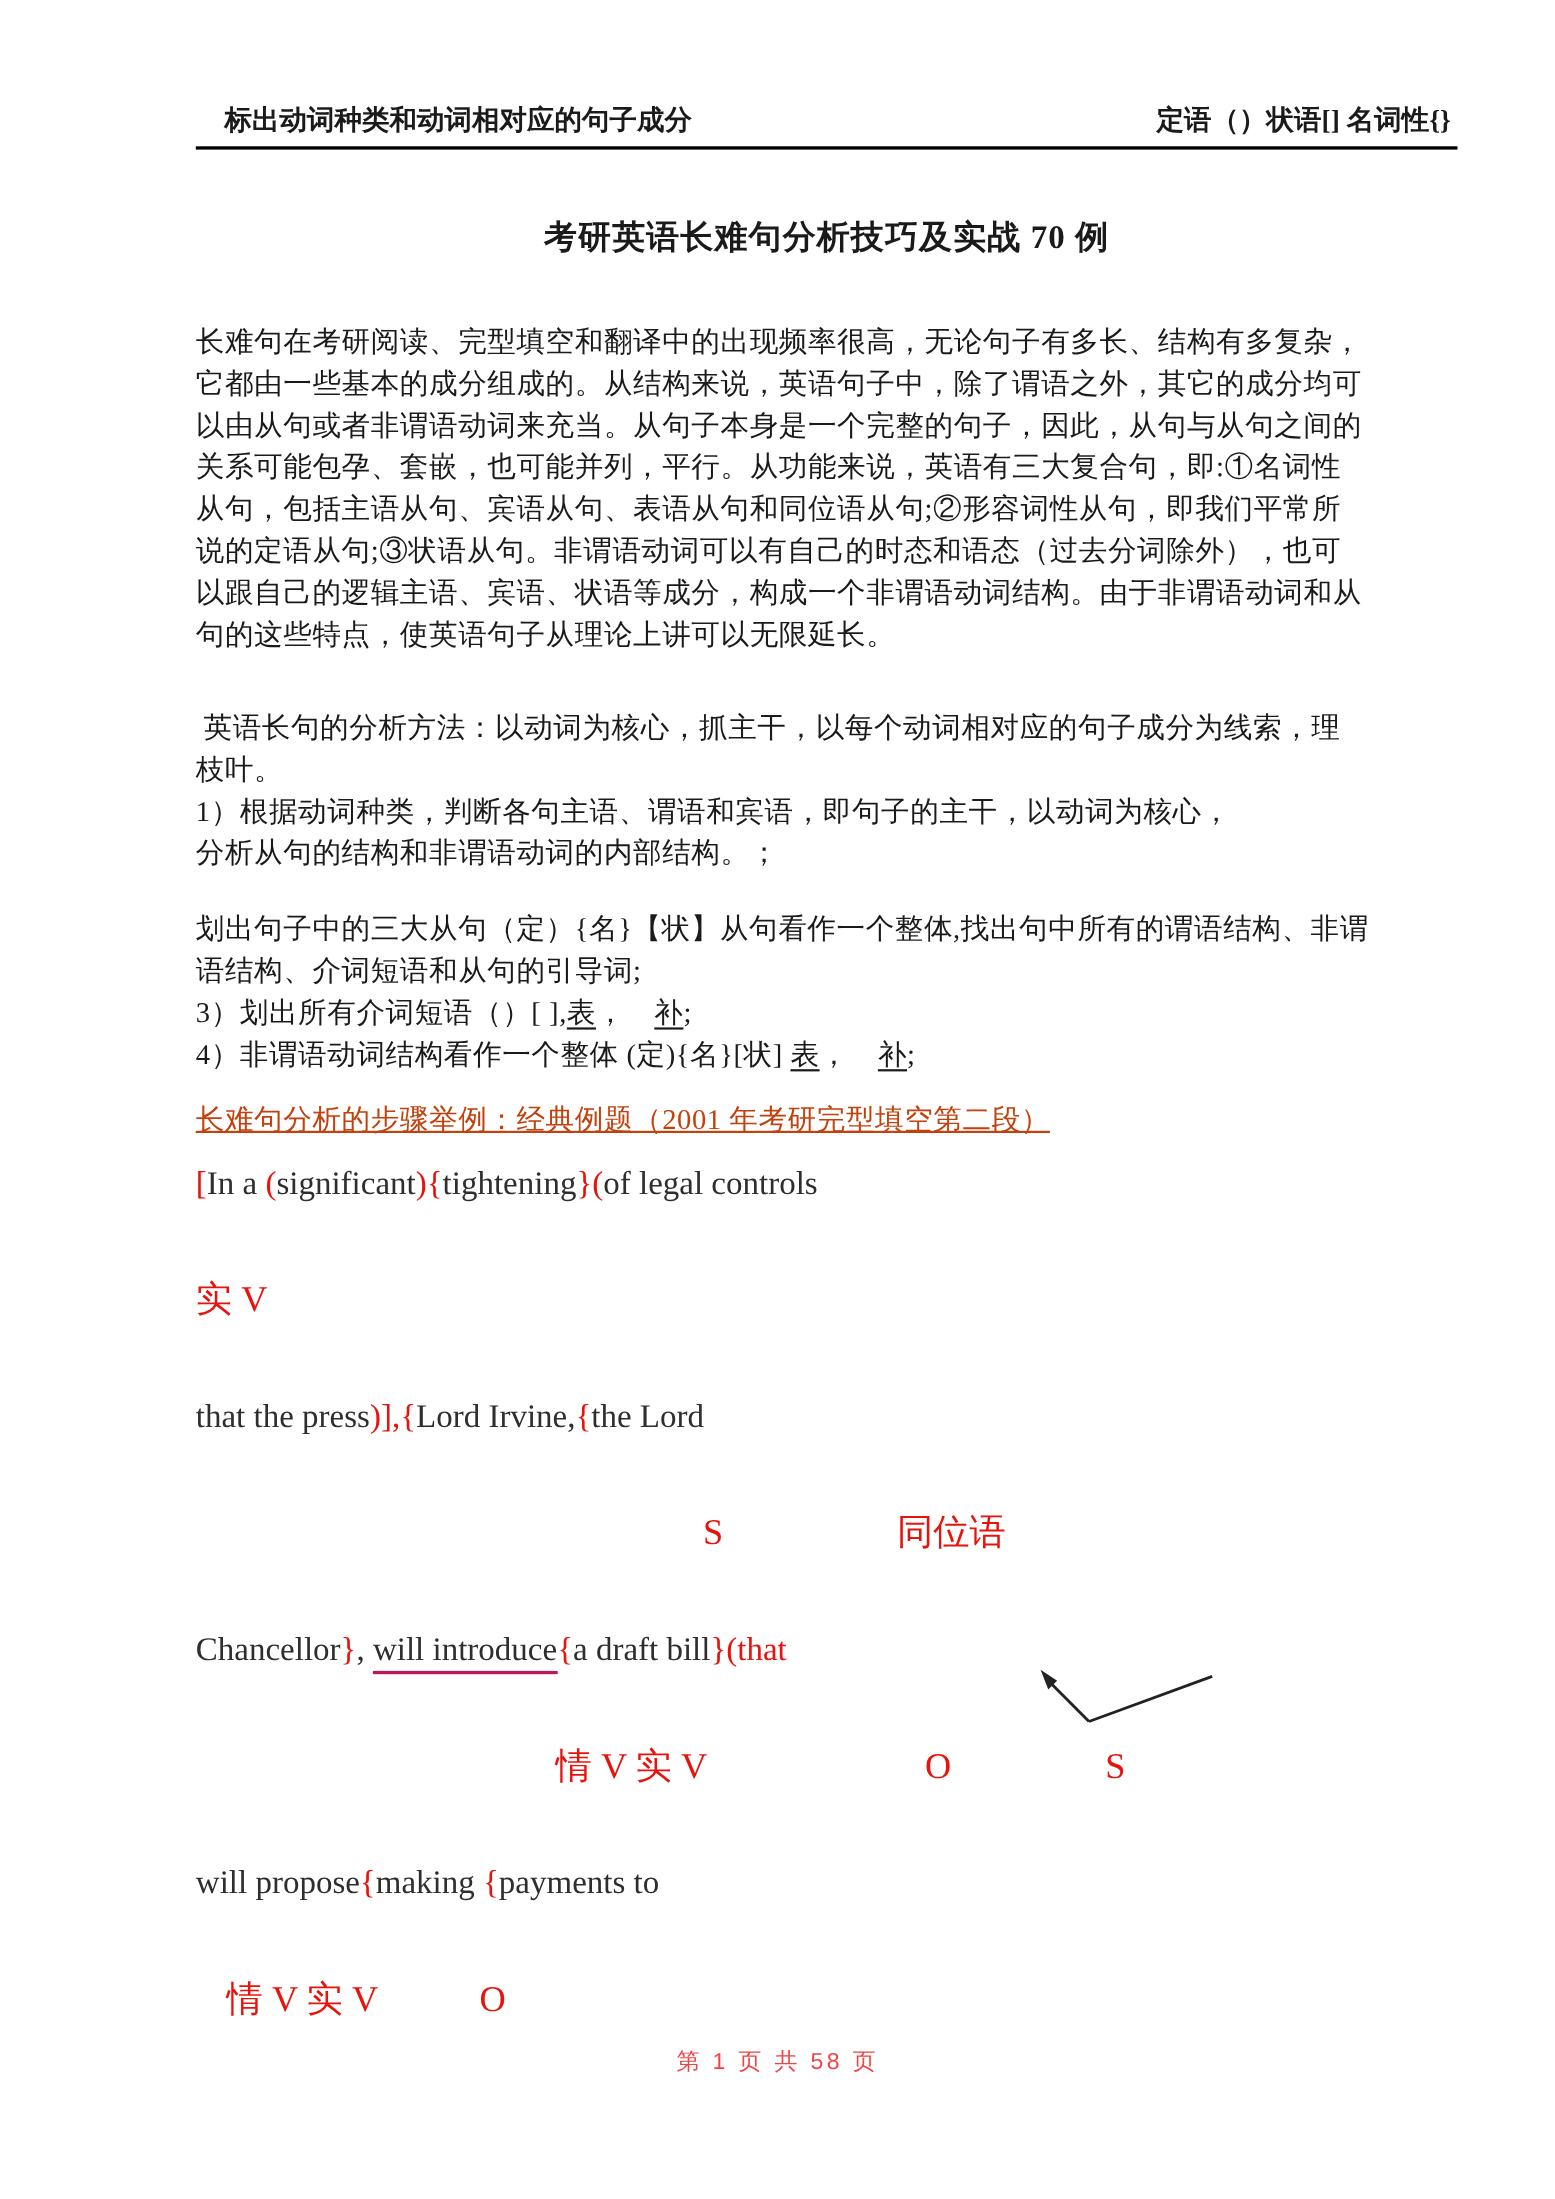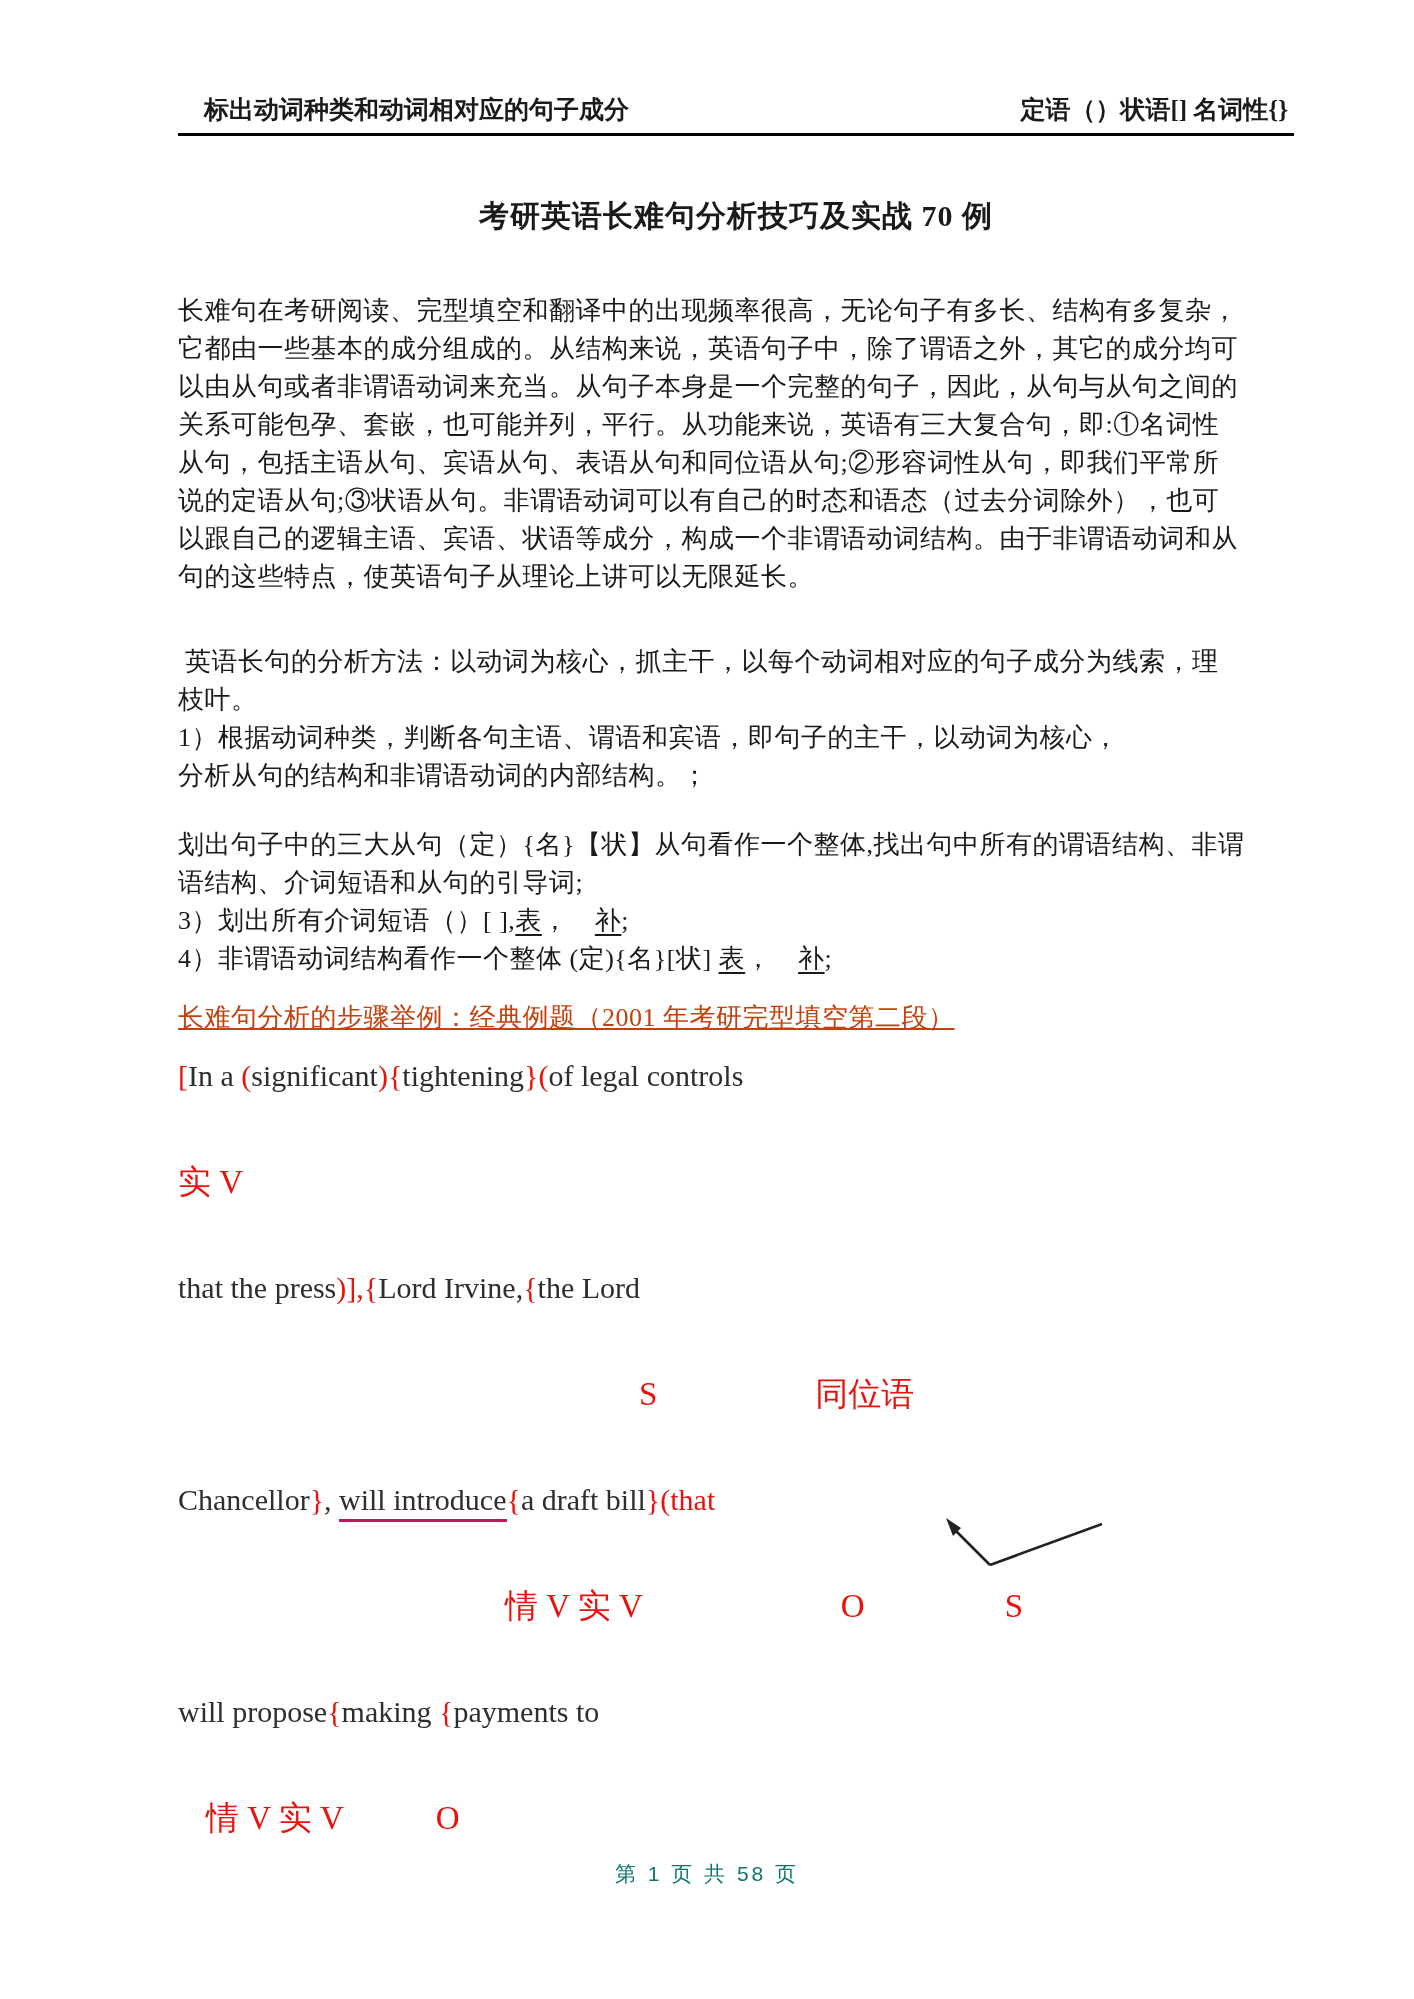--- a/index.html
+++ b/index.html
@@ -1,21 +1,21 @@
 <!DOCTYPE html>
 <html style="--red: #e8130c;"><head>
 <meta charset="utf-8">
 <style>
   html,body{margin:0;padding:0;background:#ffffff;}
   .page{
     position:relative;
     width:1414px;height:1999px;
     background:#ffffff;
     box-sizing:border-box;
-    padding:96px 120px 0 178px;
+    padding:96px 89px 0 178px;
     font-family:"Liberation Serif","DejaVu Serif",serif;
     color:#1a1a1a;
     overflow:hidden;
   }
   
   .header{
     display:flex;justify-content:space-between;align-items:flex-end;
     font-weight:bold;font-size:25px;line-height:28px;
     padding:0 6px 9px 26px;
     border-bottom:3px solid #000;
@@ -63,21 +63,21 @@
   .lab-o span:nth-child(2){margin-left:92px;}
   
   .arrow{position:absolute;left:747px;top:463px;}
   .arrow line,.arrow path{stroke:#222;stroke-width:2.6;fill:none;}
   .arrow polygon{fill:#222;stroke:none;}
   
   .footer{
     position:absolute;left:0;right:0;top:1860px;
     text-align:center;
     font-family:"Liberation Sans","DejaVu Sans",sans-serif;
-    font-size:21px;color:#0f766e;letter-spacing:3px;
+    font-size:21px;color:#ef4444;letter-spacing:3px;
   }
 </style>
 </head>
 <body>
 
 <div class="page">
 
   <div class="header">
     <span>标出动词种类和动词相对应的句子成分</span>
     <span>定语（）状语[]  名词性{}</span>

